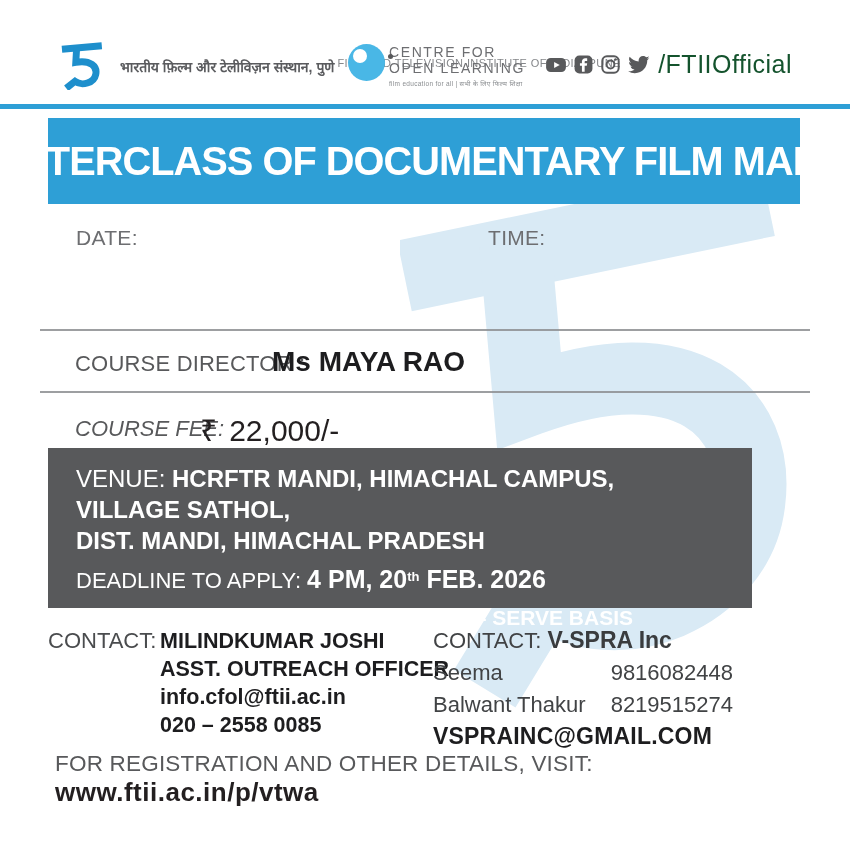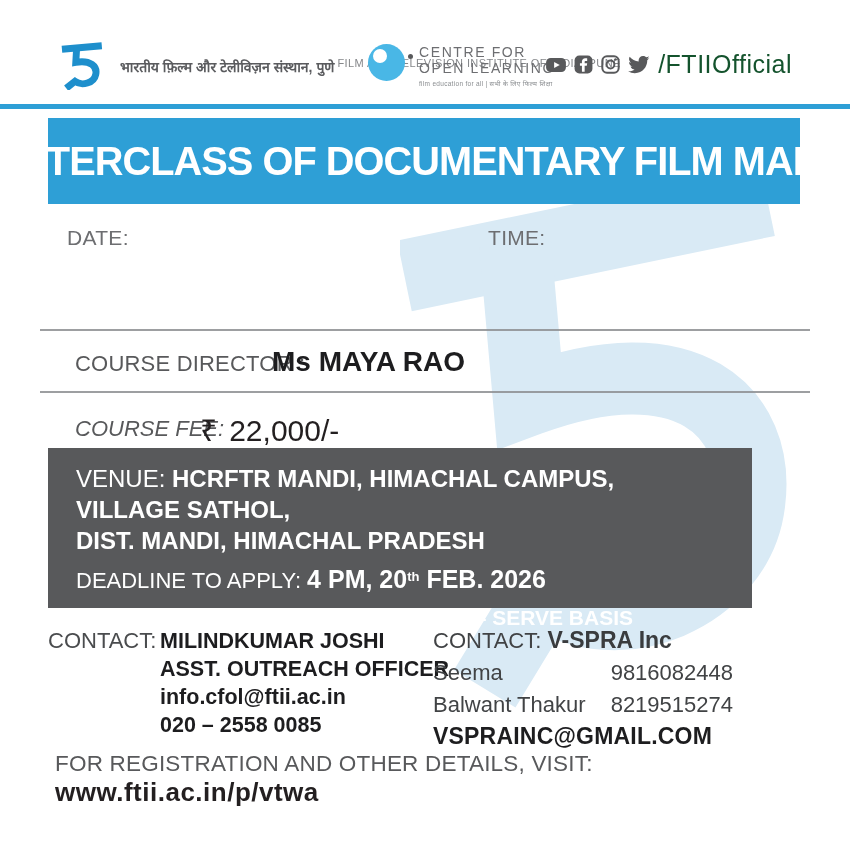--- a/index.html
+++ b/index.html
@@ -12,21 +12,21 @@
 
   
   .watermark { position:absolute; left:400px; top:165px; z-index:0; opacity:1; }
 
   
   .ftii-block { left:55px; top:38px; display:flex; align-items:center; gap:13px; }
   .ftii-names { display:flex; flex-direction:row; gap:3px; }
   .ftii-hindi { font-size:14px; font-weight:bold; color:#5a5b5e; }
   .ftii-english { font-size:11px; color:#85878a; letter-spacing:0.4px; }
 
-  .cfol-block { left:368px; top:44px; display:flex; gap:10px; }
+  .cfol-block { left:348px; top:44px; display:flex; }
   .cfol-logo { width:37px; height:37px; border-radius:50%; background:#49b7e6; position:relative; flex:0 0 auto; }
   .cfol-logo .inner { position:absolute; left:5px; top:5px; width:14px; height:14px; border-radius:50%; background:#fff; }
   .cfol-logo .dot { position:absolute; right:-8px; top:10px; width:5px; height:5px; border-radius:50%; background:#58595b; }
   .cfol-text { padding-left:4px; }
   .cfol-name { font-size:14px; letter-spacing:1.6px; color:#6d6e71; line-height:16px; }
   .cfol-tagline { font-size:6.5px; color:#8a8d90; margin-top:3px; letter-spacing:0.3px; }
 
   .social-block { right:58px; top:50px; display:flex; align-items:center; gap:6px; }
   .social-block svg { display:block; }
   .social-handle { font-size:25px; color:#14532d; letter-spacing:0.5px; margin-left:2px; }
@@ -34,21 +34,21 @@
   .header-rule { left:0; top:104px; width:850px; height:5px; background:#2e9fd6; }
 
   
   .banner { left:48px; top:118px; width:752px; height:86px; background:#2e9fd6;
             display:flex; align-items:center; justify-content:center; }
   .banner-title { color:#ffffff; font-size:41px; font-weight:bold; letter-spacing:-1px;
                   transform:scaleX(0.97); white-space:nowrap; }
 
   
   .lbl { color:#6d6e71; font-size:21px; letter-spacing:0.3px; }
-  .date-label { left:67px; top:226px; }
+  .date-label { left:76px; top:226px; }
   .date-value { left:71px; top:248px; font-size:31px; font-weight:bold; color:#1d1d1f; }
   .sup-lg { font-size:16px; vertical-align:9px; }
   .time-label { left:488px; top:226px; }
   .time-value { left:486px; top:248px; font-size:31px; font-weight:bold; color:#1d1d1f; }
 
   .rule { left:40px; width:770px; height:0; border-top:2px solid rgba(140,142,145,0.85); }
   .rule-1 { top:329px; } .rule-2 { top:391px; }
 
   .director-label { left:75px; top:351px; font-size:22px; color:#58595b; letter-spacing:0.2px; }
   .director-value { left:272px; top:346px; font-size:28px; font-weight:bold; color:#1d1d1f; }

